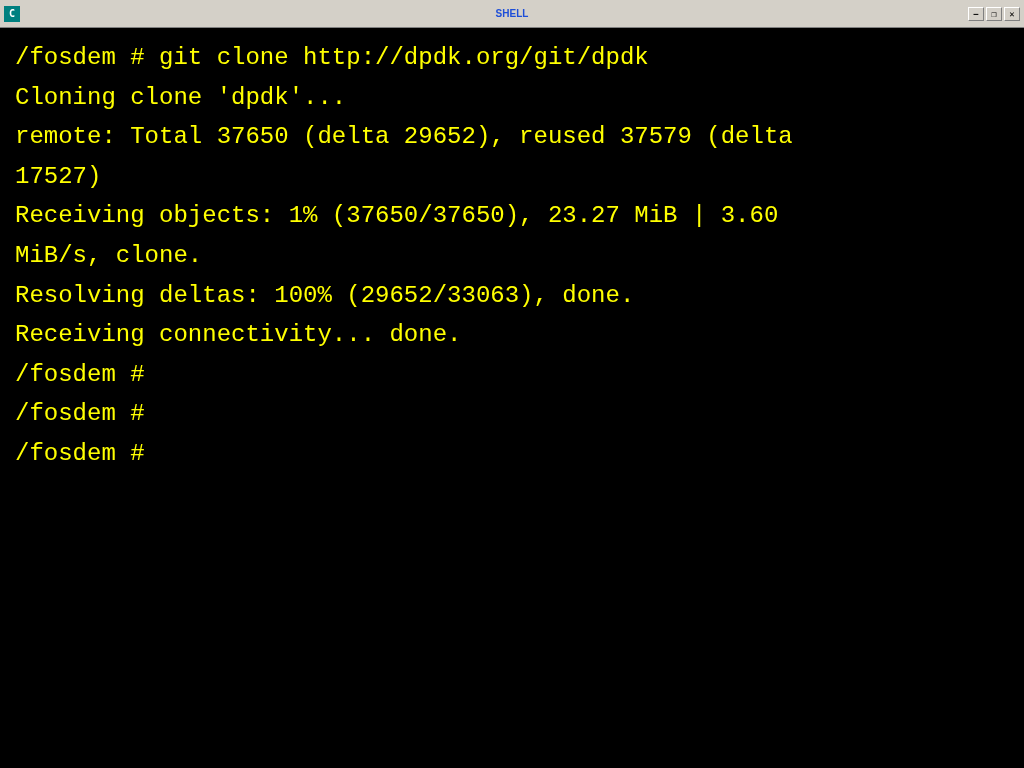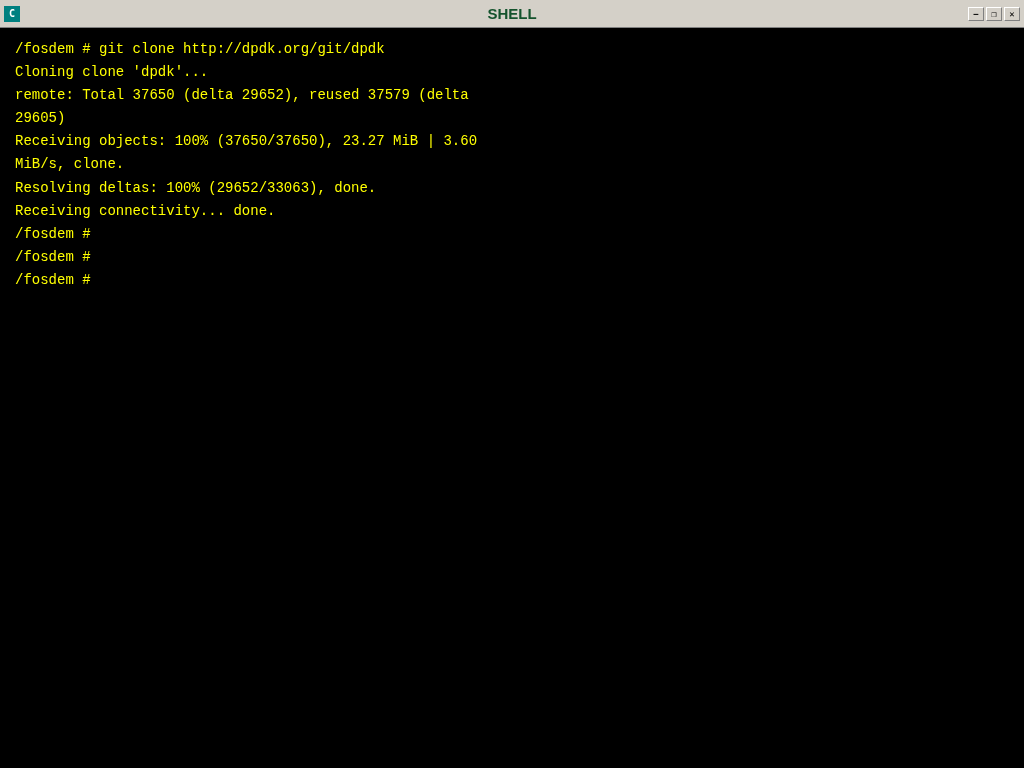--- a/index.html
+++ b/index.html
@@ -48,23 +48,23 @@
       display: flex;
       align-items: center;
       justify-content: center;
       font-size: 10px;
       color: white;
       font-weight: bold;
     }
 
     .titlebar-title {
       font-family: 'Arial', sans-serif;
-      font-size: 15px;
+      font-size: 10px;
       font-weight: bold;
-      color: #14532d;
+      color: #1d4ed8;
       flex: 1;
       text-align: center;
       position: absolute;
       left: 50%;
       transform: translateX(-50%);
     }
 
     .titlebar-controls {
       display: flex;
       gap: 2px;
@@ -87,21 +87,21 @@
 
     .terminal-body {
       flex: 1;
       background: #000000;
       padding: 10px 15px;
       overflow: hidden;
     }
 
     .terminal-line {
       font-family: 'Courier New', Courier, monospace;
-      font-size: 14px;
+      font-size: 24px;
       line-height: 1.65;
       color: #ffff00;
       white-space: pre-wrap;
       word-break: break-all;
     }
   </style>
 </head>
 <body>
 
 <div class="window">
@@ -116,22 +116,22 @@
       <div class="titlebar-btn">−</div>
       <div class="titlebar-btn">❐</div>
       <div class="titlebar-btn">✕</div>
     </div>
   </div>
   <div class="terminal-body">
 
   <div class="terminal-line">/fosdem # git clone http://dpdk.org/git/dpdk</div>
       <div class="terminal-line">Cloning clone 'dpdk'...</div>
       <div class="terminal-line">remote: Total 37650 (delta 29652), reused 37579 (delta</div>
-      <div class="terminal-line">29605)</div>
-      <div class="terminal-line">Receiving objects: 100% (37650/37650), 23.27 MiB | 3.60</div>
+      <div class="terminal-line">17527)</div>
+      <div class="terminal-line">Receiving objects: 1% (37650/37650), 23.27 MiB | 3.60</div>
       <div class="terminal-line">MiB/s, clone.</div>
       <div class="terminal-line">Resolving deltas: 100% (29652/33063), done.</div>
       <div class="terminal-line">Receiving connectivity... done.</div>
       <div class="terminal-line">/fosdem #</div>
       <div class="terminal-line">/fosdem #</div>
       <div class="terminal-line">/fosdem #</div>
     </div>
 </div>
 
 </body></html>

